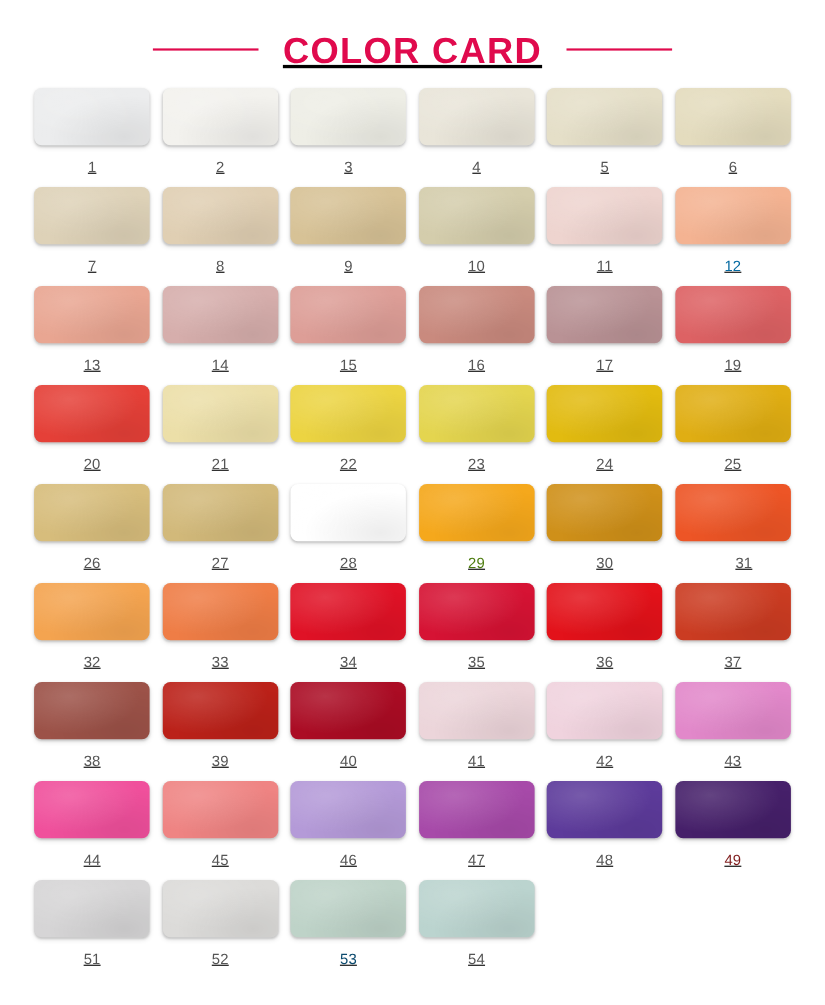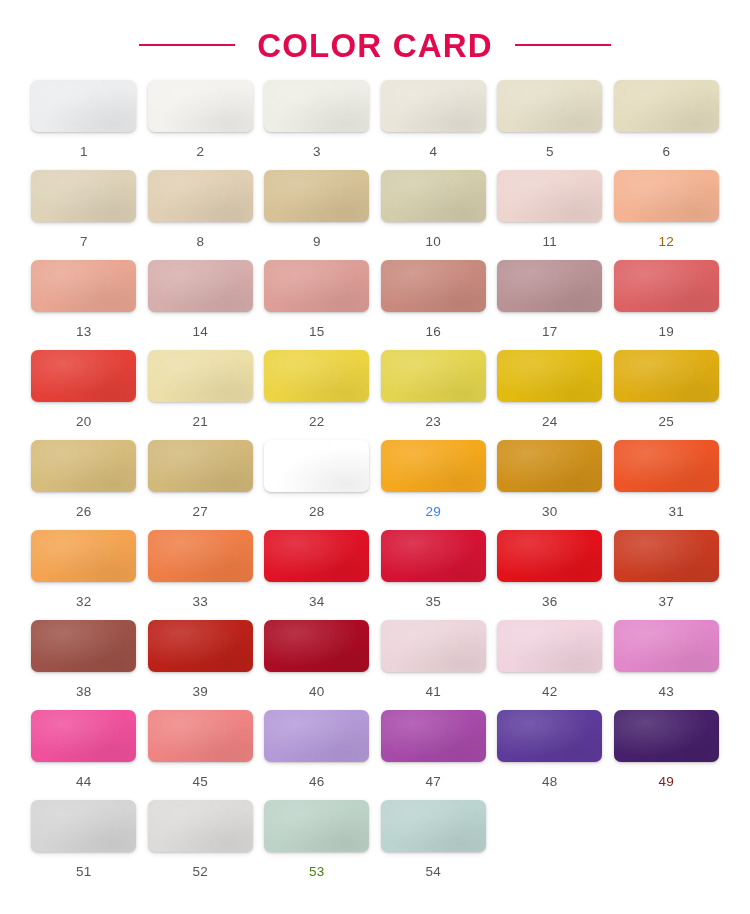--- a/index.html
+++ b/index.html
@@ -12,20 +12,21 @@
     background: #ffffff;
     font-family: "Liberation Sans", sans-serif;
     overflow: hidden;
   }
 
   .page {
     position: relative;
     width: 750px;
     height: 914px;
     box-sizing: border-box;
+    text-decoration: underline;
   }
 
   
   .header {
     display: flex;
     align-items: center;
     justify-content: center;
     gap: 22px;
     padding-top: 28px;
     height: 62px;
@@ -177,21 +178,21 @@
       <div class="cell">
         <div class="chip-wrap">
           <div class="chip" style="background-color: rgb(238, 212, 207);"></div>
         </div>
         <div class="chip-label" style="color: rgb(85, 85, 85);">11</div>
       </div>
       <div class="cell">
         <div class="chip-wrap">
           <div class="chip" style="background-color: rgb(244, 179, 146);"></div>
         </div>
-        <div class="chip-label" style="color: #a16207;">12</div>
+        <div class="chip-label" style="color: #0369a1;">12</div>
       </div>
       <div class="cell">
         <div class="chip-wrap">
           <div class="chip" style="background-color: rgb(233, 166, 146);"></div>
         </div>
         <div class="chip-label" style="color: rgb(85, 85, 85);">13</div>
       </div>
       <div class="cell">
         <div class="chip-wrap">
           <div class="chip" style="background-color: rgb(214, 174, 172);"></div>
@@ -273,21 +274,21 @@
       <div class="cell">
         <div class="chip-wrap">
           <div class="chip"></div>
         </div>
         <div class="chip-label" style="color: rgb(85, 85, 85);">28</div>
       </div>
       <div class="cell">
         <div class="chip-wrap">
           <div class="chip" style="background-color: rgb(245, 168, 28);"></div>
         </div>
-        <div class="chip-label" style="color: #3b82f6;">29</div>
+        <div class="chip-label" style="color: #4d7c0f;">29</div>
       </div>
       <div class="cell">
         <div class="chip-wrap">
           <div class="chip" style="background-color: rgb(207, 144, 25);"></div>
         </div>
         <div class="chip-label" style="color: rgb(85, 85, 85);">30</div>
       </div>
       <div class="cell">
         <div class="chip-wrap">
           <div class="chip" style="background-color: rgb(237, 85, 38);"></div>
@@ -411,21 +412,21 @@
       <div class="cell">
         <div class="chip-wrap">
           <div class="chip" style="background-color: rgb(220, 219, 217);"></div>
         </div>
         <div class="chip-label" style="color: rgb(85, 85, 85);">52</div>
       </div>
       <div class="cell">
         <div class="chip-wrap">
           <div class="chip" style="background-color: rgb(190, 211, 200);"></div>
         </div>
-        <div class="chip-label" style="color: #4d7c0f;">53</div>
+        <div class="chip-label" style="color: #0c4a6e;">53</div>
       </div>
       <div class="cell">
         <div class="chip-wrap">
           <div class="chip" style="background-color: rgb(187, 212, 207);"></div>
         </div>
         <div class="chip-label" style="color: rgb(85, 85, 85);">54</div>
       </div>
     </div>
 
 </div>

